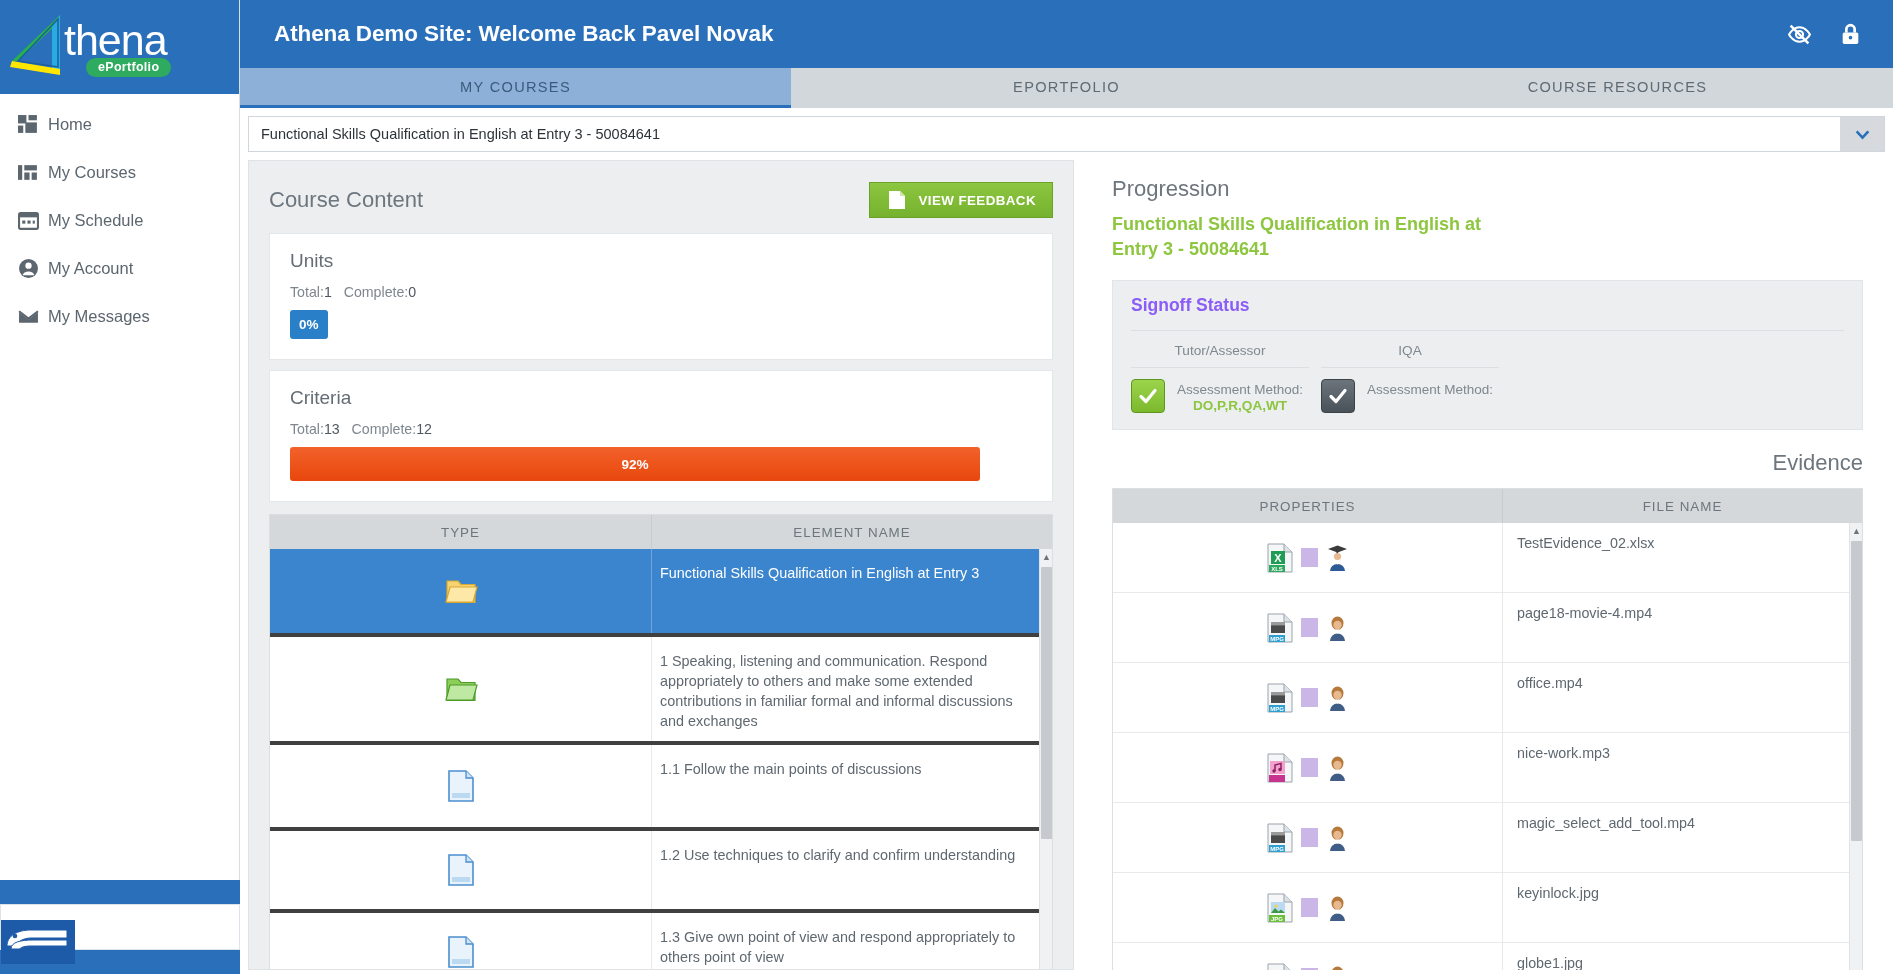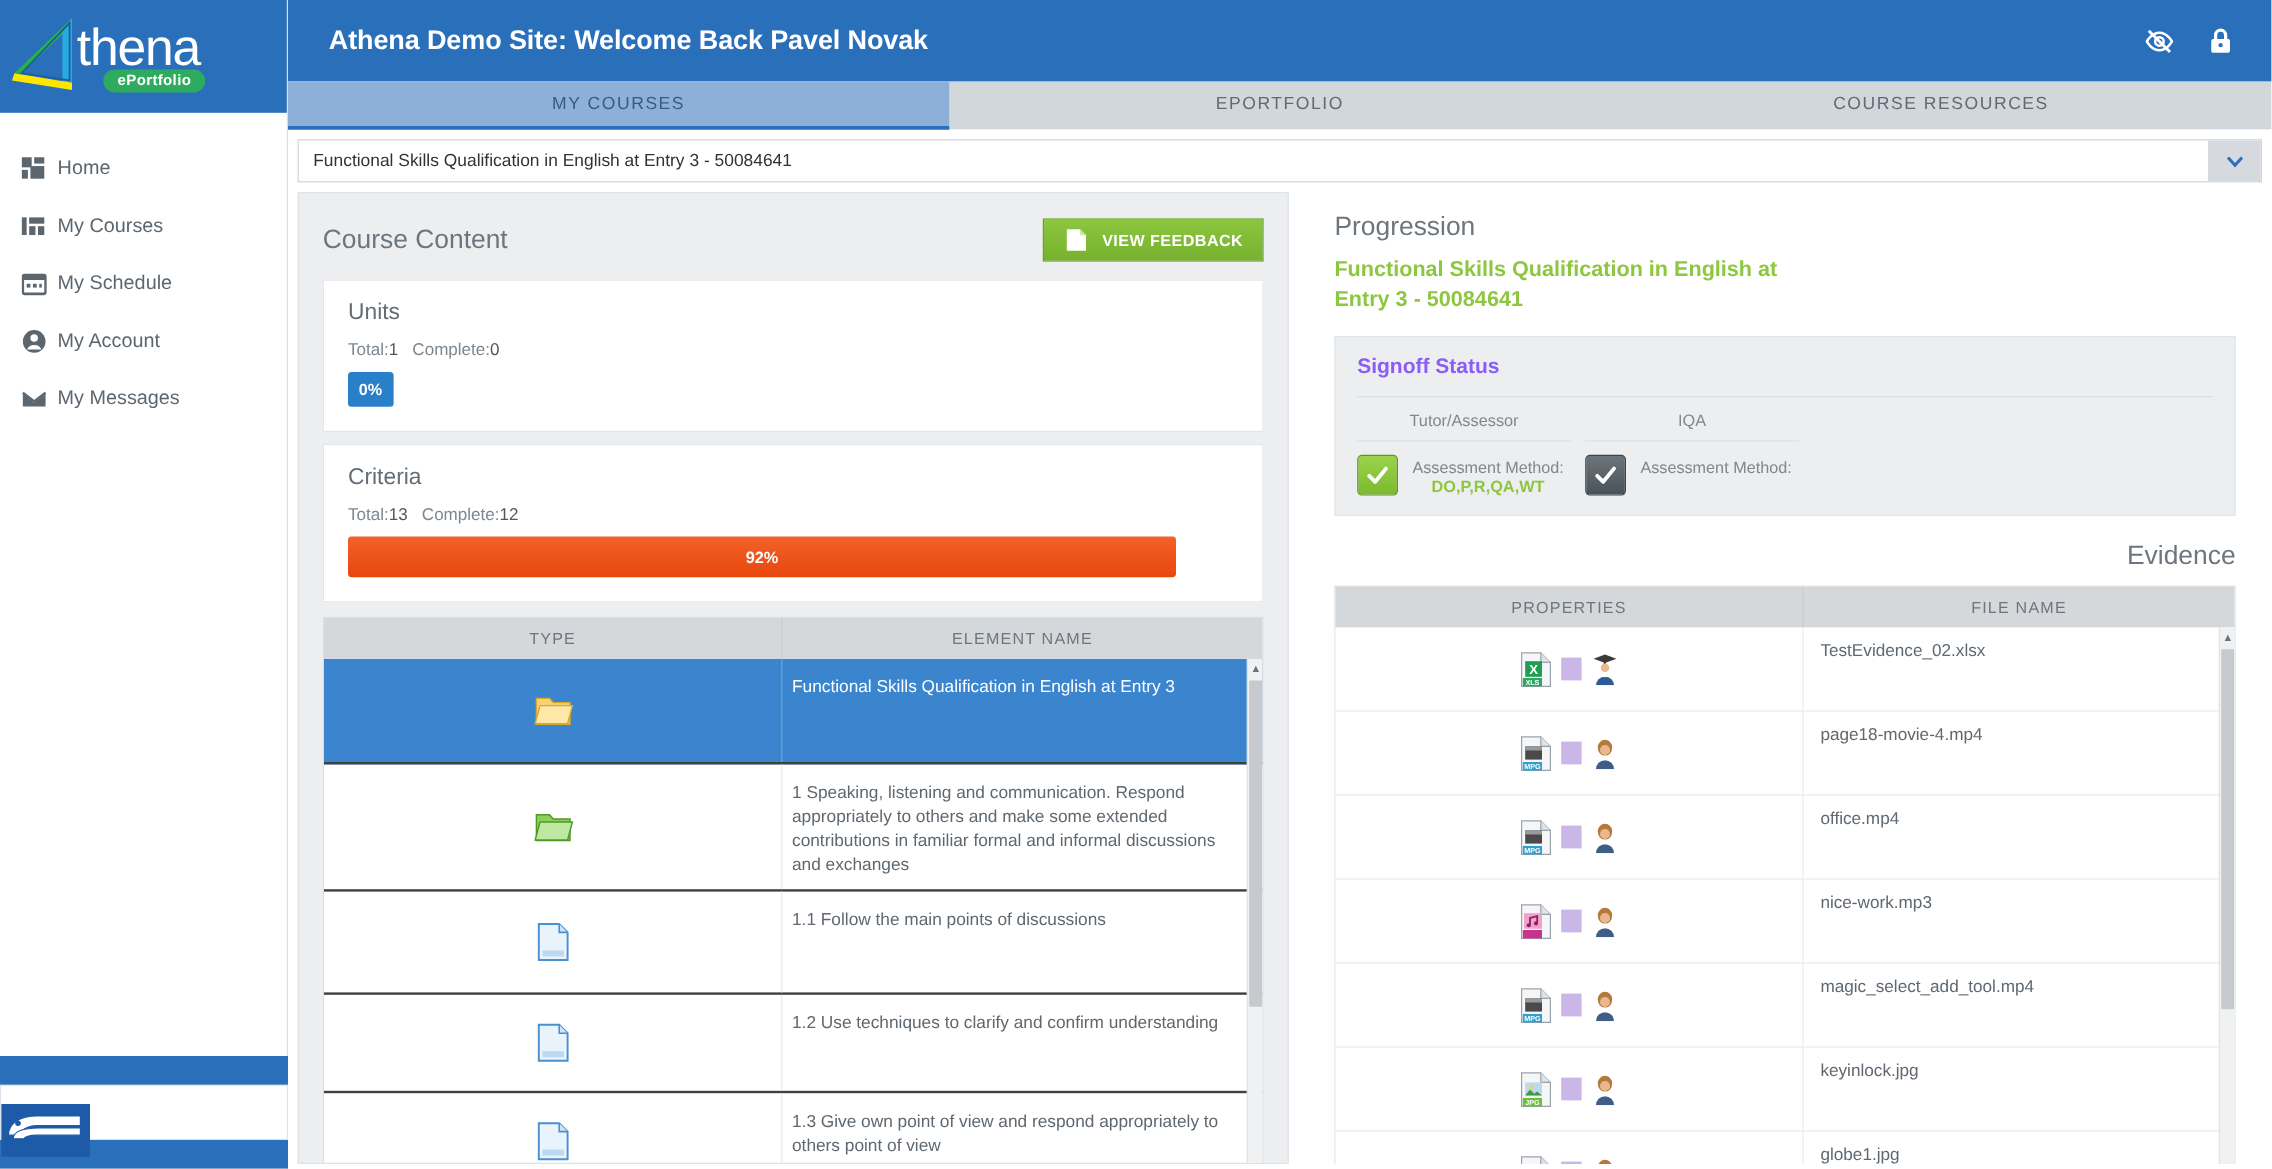--- a/index.html
+++ b/index.html
@@ -31,21 +31,21 @@
     letter-spacing: -1px; line-height: 44px;
     font-family: "Liberation Sans", sans-serif;
   }
   .logo-pill {
     background: #2eab5e; color: #ffffff;
     border-radius: 11px; font-size: 12.5px; font-weight: bold;
     padding: 2px 12px 3px 12px; text-align: right;
     margin-top: -4px; margin-left: 22px;
     letter-spacing: .3px;
   }
-  .nav { padding-top: 22px; }
+  .nav { padding-top: 6px; }
   .nav-item {
     display: flex; align-items: center;
     height: 48px; padding-left: 18px; gap: 9px;
     color: #5c666f; font-size: 16.5px; cursor: pointer;
   }
   .nav-ico { width: 21px; height: 21px; flex: 0 0 21px; color: #5c666f; display:block; }
   .rail-logo {
     position: absolute; left: 0; bottom: 0;
     width: 240px; height: 94px;
     background: #2a6fba;
@@ -158,21 +158,21 @@
   
   .crit-table { margin-top: 12px; border: 1px solid #dcdfe2; background:#fff; }
   .crit-head { display: flex; background: #d5d8db; height: 34px; }
   .crit-head div {
     display: flex; align-items: center; justify-content: center;
     font-size: 13.4px; letter-spacing: 1px; color: #6d767e;
   }
   .col-type { width: 382px; flex: 0 0 382px; border-right: 1px solid #c8cccf; }
   .col-name { flex: 1 1 auto; }
   .crit-body { position: relative; height: 420px; overflow: hidden; }
-  .crit-row { display: flex; border-bottom: 2px solid #404040; min-height: 80px; }
+  .crit-row { display: flex; border-bottom: 4px solid #404040; min-height: 80px; }
   .crit-row.selected { background: #3a85ce; }
   .crit-row.selected .crit-name { color: #ffffff; }
   .crit-type {
     width: 382px; flex: 0 0 382px;
     display: flex; align-items: center; justify-content: center;
     border-right: 1px solid #e7eaec;
   }
   .crit-row.selected .crit-type { border-right: 1px solid #6fa5da; }
   .crit-name {
     flex: 1 1 auto; padding: 14px 16px 10px 8px;

